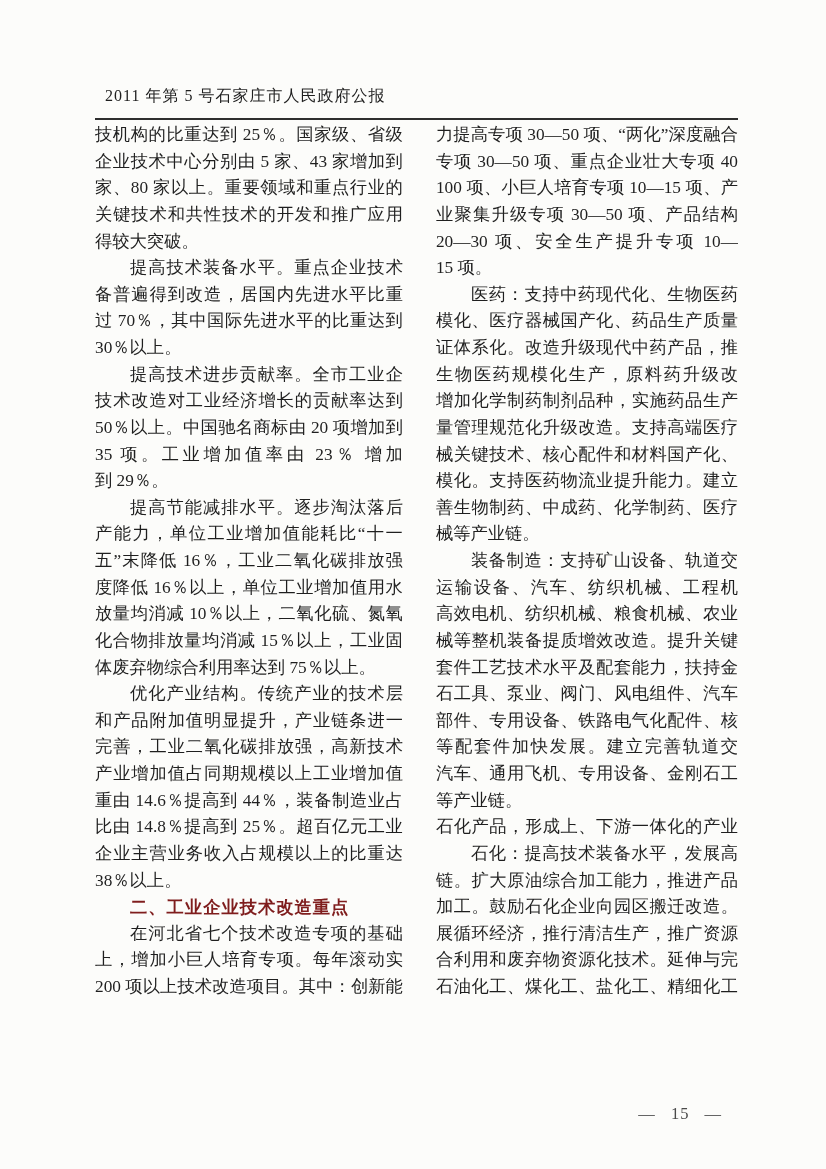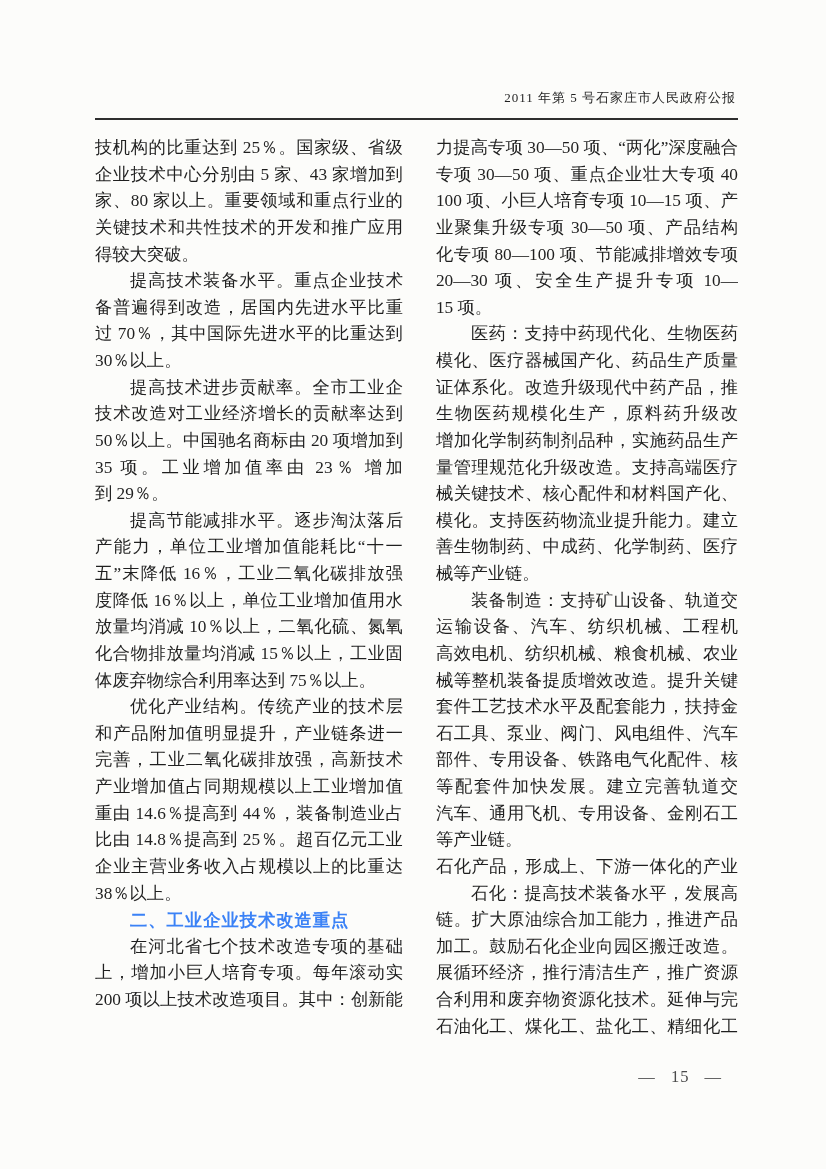--- a/index.html
+++ b/index.html
@@ -20,36 +20,36 @@
     height: 1169px;
   }
   .content {
     position: absolute;
     left: 95px;
     top: 85px;
     width: 643px;
   }
   .header-row {
     display: flex;
-    justify-content: flex-end;
+    justify-content: flex-start;
     align-items: flex-end;
     height: 22px;
-    font-size: 13px;
+    font-size: 16px;
     padding-left: 10px;
     padding-right: 2px;
     letter-spacing: 1px;
   }
   .header-rule {
     margin-top: 11px;
     border-top: 2px solid #2e2e2e;
     height: 0;
   }
   .columns {
     display: flex;
-    margin-top: 15px;
+    margin-top: 2px;
     gap: 20px;
   }
   .col {
     box-sizing: border-box;
   }
   .col-left  { width: 318px; margin-right: 13px; }
   .col-right { width: 312px; }
   .line {
     height: 26.64px;
     line-height: 26.64px;
@@ -57,26 +57,26 @@
     text-align: justify;
     text-align-last: justify;
     overflow: hidden;
     box-sizing: border-box;
   }
   .line.indent { padding-left: 35px; }
   .line.para-end { text-align-last: left; }
   .line.heading {
     font-family: "Liberation Sans", "DejaVu Sans", sans-serif;
     font-weight: 700;
-    color: #3b82f6;
+    color: #7f1d1d;
     letter-spacing: 1px;
   }
   .page-number {
     position: absolute;
-    top: 1064px;
+    top: 1101px;
     right: 104px;
     height: 26px;
     line-height: 26px;
     font-size: 16.5px;
     color: #4a4a4a;
     word-spacing: 10px;
     letter-spacing: 1px;
   }
 </style>
 </head>
@@ -126,21 +126,20 @@
           <div class="line indent para-end heading">二、工业企业技术改造重点</div>
           <div class="line indent">在河北省七个技术改造专项的基础</div>
           <div class="line">上，增加小巨人培育专项。每年滚动实施</div>
           <div class="line">200 项以上技术改造项目。其中：创新能</div>
         </div>
       <div class="col col-right">
           <div class="line">力提高专项 30—50 项、“两化”深度融合</div>
           <div class="line">专项 30—50 项、重点企业壮大专项 40—</div>
           <div class="line">100 项、小巨人培育专项 10—15 项、产</div>
           <div class="line">业聚集升级专项 30—50 项、产品结构优</div>
-          <div class="line">化专项 80—100 项、节能减排增效专项</div>
           <div class="line">20—30 项、安全生产提升专项 10—</div>
           <div class="line para-end">15 项。</div>
           <div class="line indent">医药：支持中药现代化、生物医药规</div>
           <div class="line">模化、医疗器械国产化、药品生产质量保</div>
           <div class="line">证体系化。改造升级现代中药产品，推进</div>
           <div class="line">生物医药规模化生产，原料药升级改造，</div>
           <div class="line">增加化学制药制剂品种，实施药品生产质</div>
           <div class="line">量管理规范化升级改造。支持高端医疗器</div>
           <div class="line">械关键技术、核心配件和材料国产化、规</div>
           <div class="line">模化。支持医药物流业提升能力。建立完</div>

